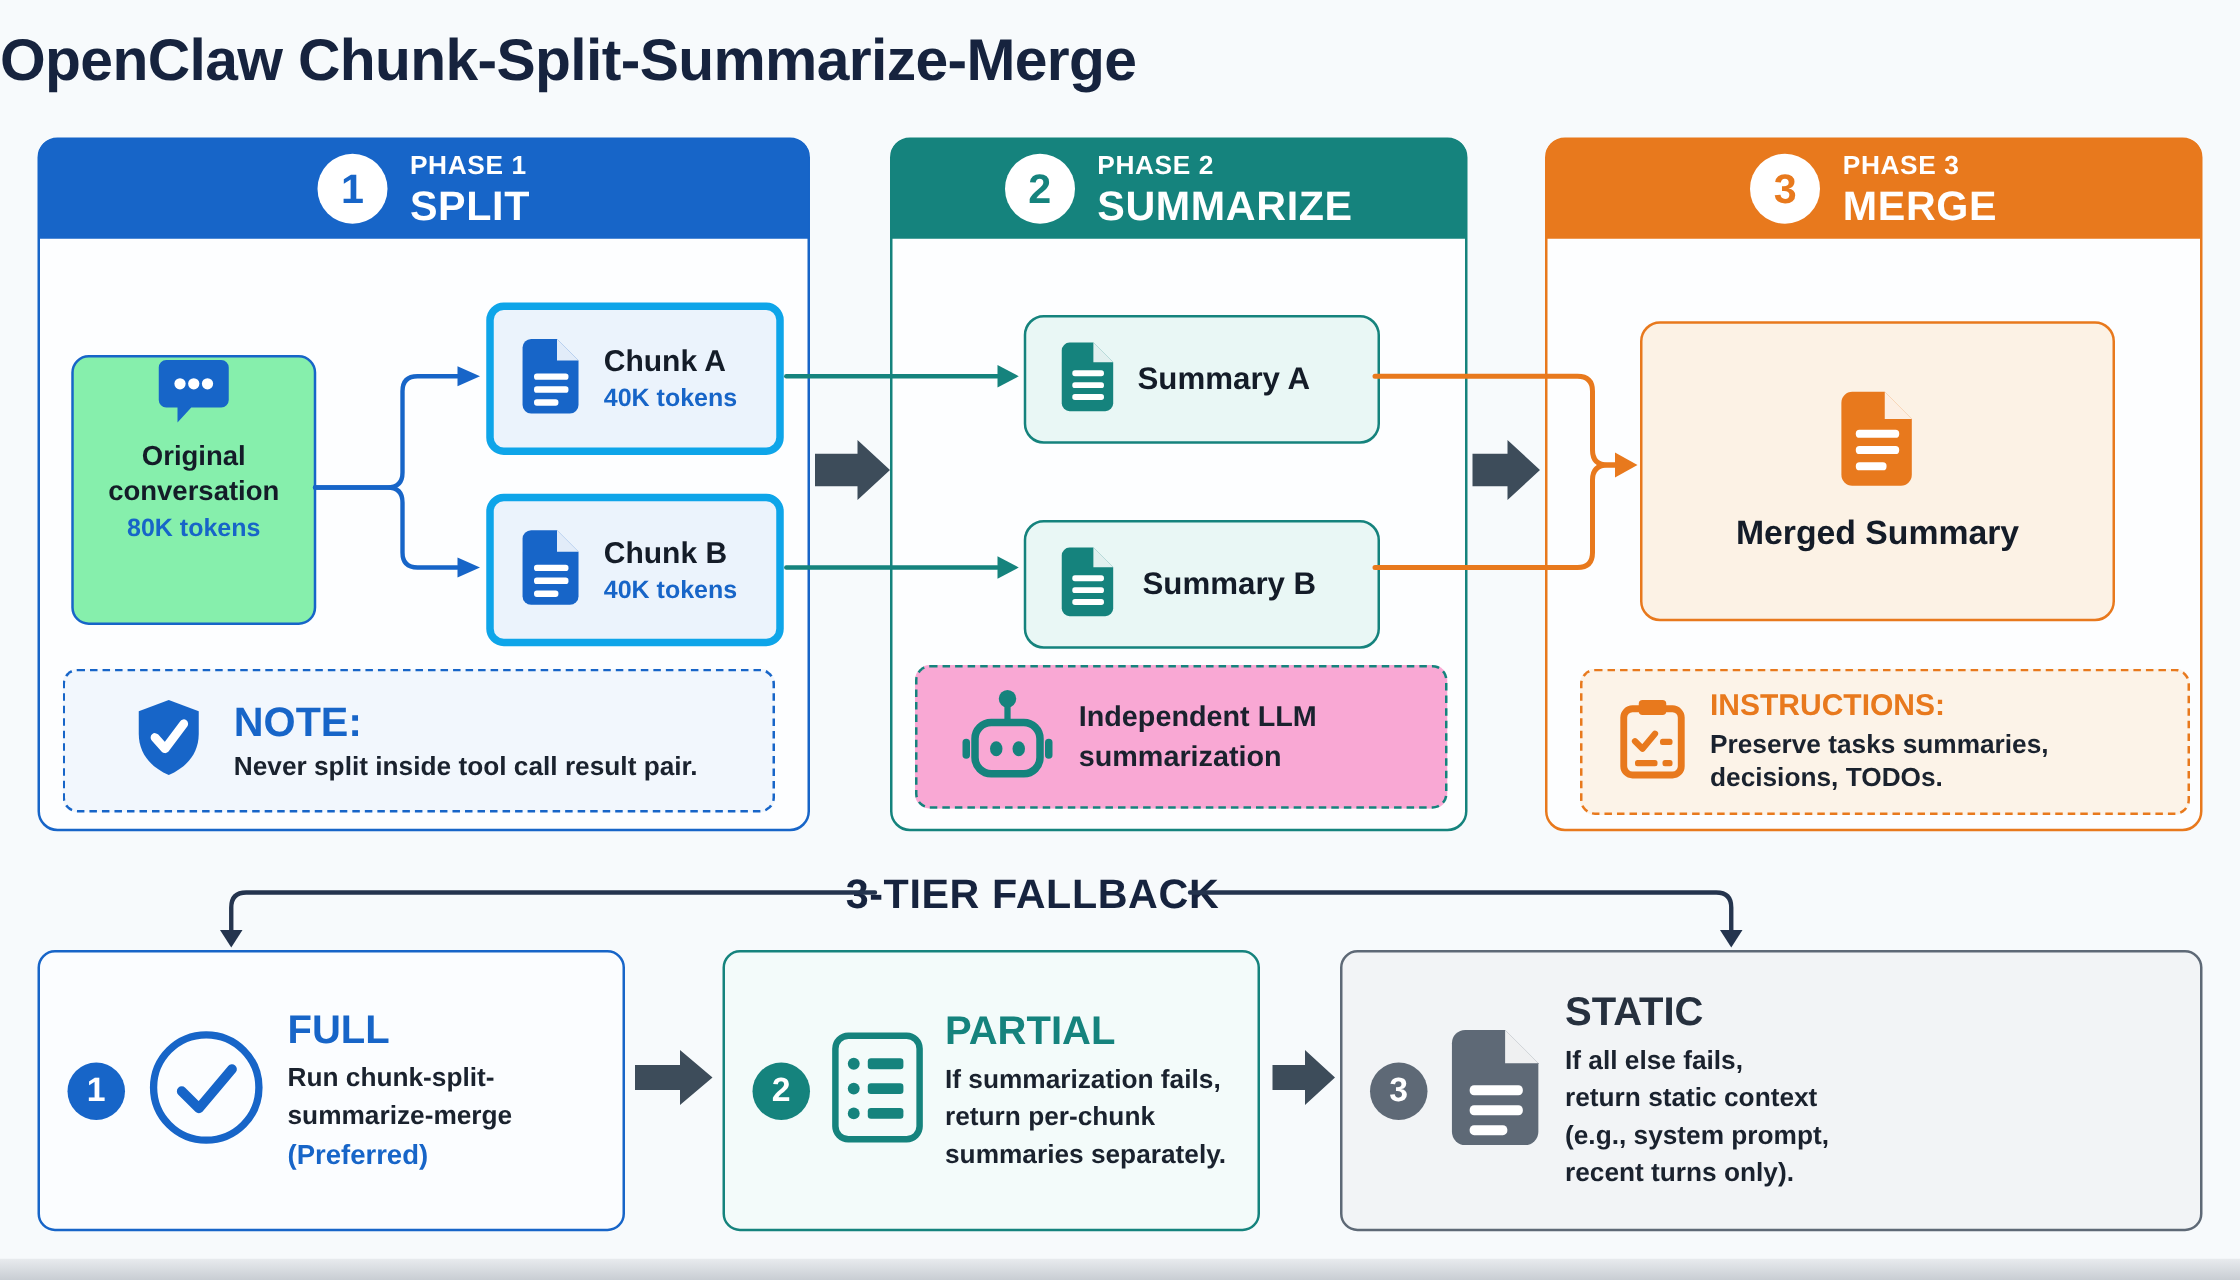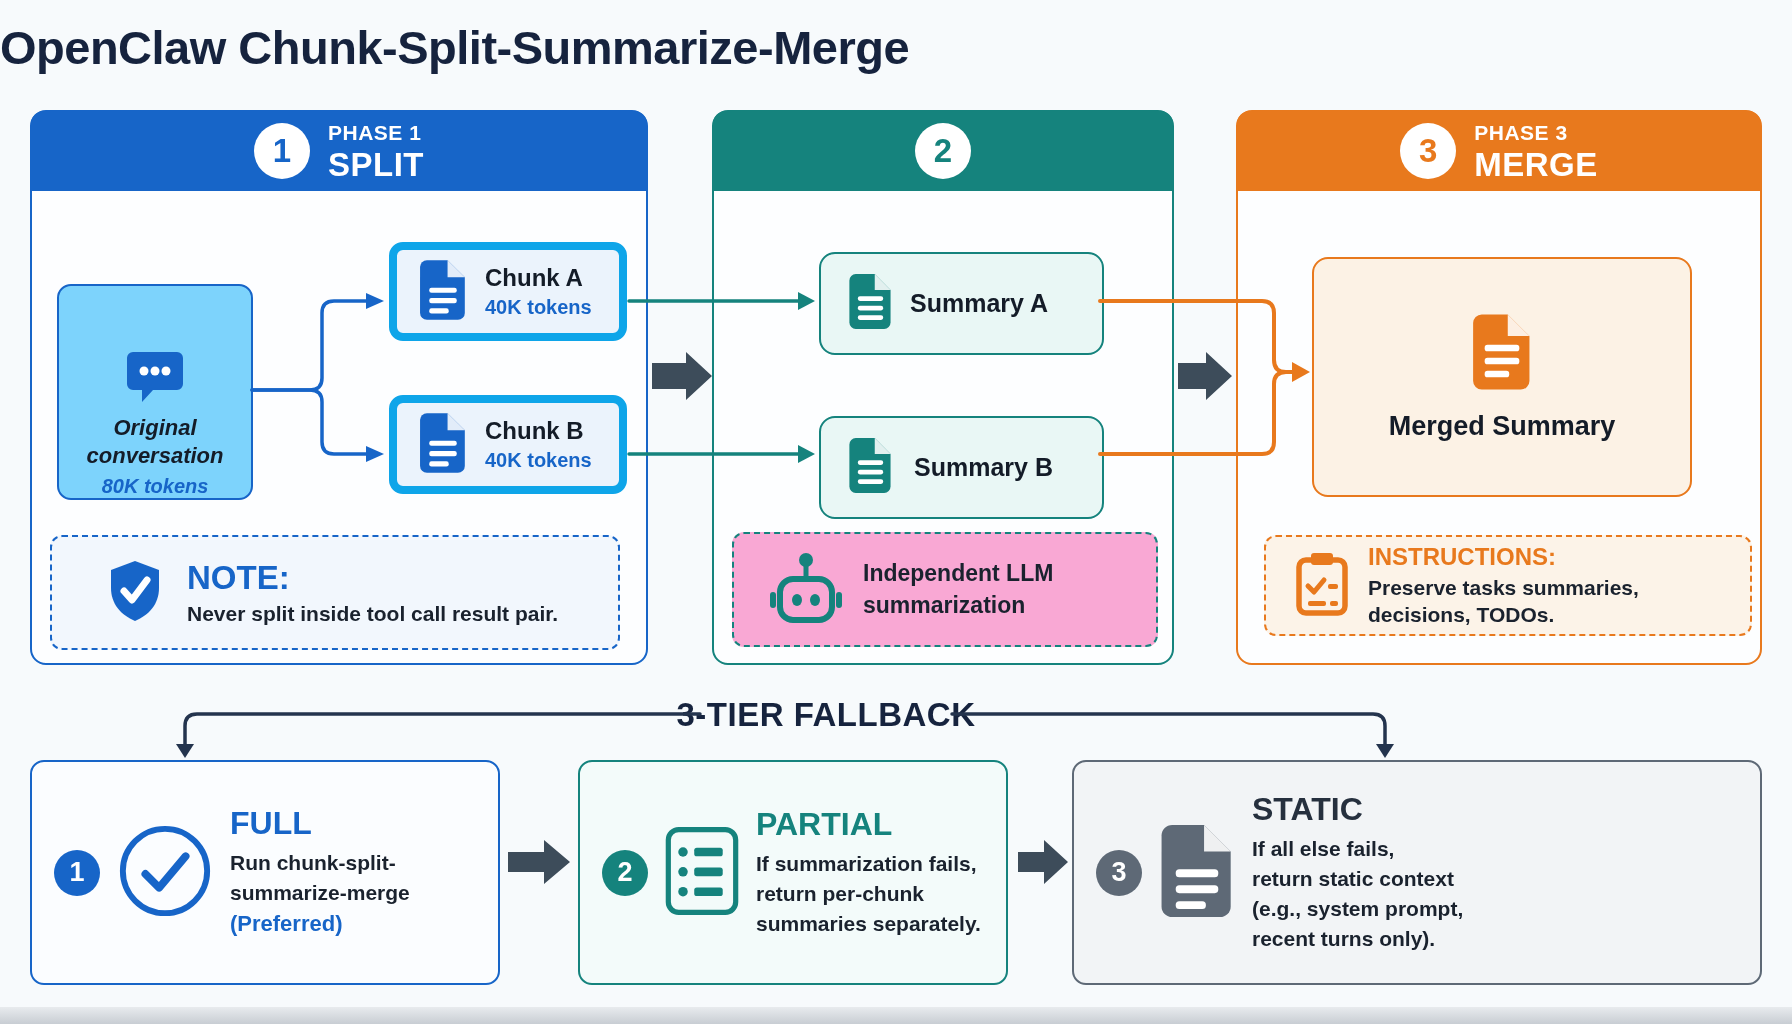--- a/index.html
+++ b/index.html
@@ -22,25 +22,25 @@
   .hdr-circle{width:56px;height:56px;border-radius:50%;background:#fff;display:flex;
     align-items:center;justify-content:center;font-size:33px;font-weight:800;}
   .hdr-circle.blue{color:#1765C8;} .hdr-circle.teal{color:#15837D;} .hdr-circle.orange{color:#E8791D;}
   .hdr-col{display:flex;flex-direction:column;line-height:1;}
   .phase-label{font-size:21px;font-weight:800;letter-spacing:.5px;margin-bottom:5px;}
   .phase-name{font-size:33px;font-weight:800;letter-spacing:.5px;}
 
   .inner-box{position:absolute;box-sizing:border-box;border-radius:14px;}
 
   
-  .obox{left:25px;top:172px;width:196px;height:216px;background:#7dd3fc;border:2px solid #1765C8;
-    display:flex;flex-direction:column;align-items:center;justify-content:flex-end;gap:6px;text-align:center;font-style:italic;}
+  .obox{left:25px;top:172px;width:196px;height:216px;background:#86efac;border:2px solid #1765C8;
+    display:flex;flex-direction:column;align-items:center;justify-content:flex-start;gap:6px;text-align:center;}
   .obox-title{font-size:22px;font-weight:700;color:#141C28;line-height:1.25;width:160px;}
   .tokens{font-size:20px;font-weight:700;color:#1765C8;}
-  .chunk{left:357px;width:238px;height:99px;background:#EBF3FC;border:8px solid #0ea5e9;
+  .chunk{left:357px;width:238px;height:122px;background:#EBF3FC;border:6px solid #0ea5e9;
     display:flex;align-items:center;padding-left:20px;gap:16px;}
   .chunk-a{top:130px;} .chunk-b{top:283px;}
   .chunk-name{font-size:24px;font-weight:800;color:#141C28;margin-bottom:4px;}
 
   .dashed{border-style:dashed;border-width:2.5px;border-radius:12px;display:flex;align-items:center;}
   .note-box{left:18px;top:423px;width:570px;height:115px;border-color:#1765C8;background:#F2F7FD;padding-left:55px;gap:24px;}
   .note-label{font-size:33px;font-weight:700;color:#1765C8;margin-bottom:5px;}
   .note-text{font-size:21px;font-weight:700;color:#1A222E;white-space:nowrap;}
 
   
@@ -48,21 +48,21 @@
     display:flex;align-items:center;padding-left:26px;gap:20px;}
   .sum-a{top:140px;gap:16px;} .sum-b{top:304px;}
   .sum-name{font-size:25px;font-weight:800;color:#141C28;}
   .robot-box{left:18px;top:420px;width:426px;height:115px;border-color:#15837D;background:#f9a8d4;padding-left:35px;gap:20px;}
   .robot-text{font-size:23px;font-weight:700;color:#1A222E;line-height:1.35;}
 
   
   .merged-box{left:74px;top:145px;width:380px;height:240px;background:#FCF2E5;border:2px solid #E8791D;border-radius:16px;
     display:flex;flex-direction:column;align-items:center;justify-content:center;gap:16px;text-align:center;}
   .merged-name{font-size:27px;font-weight:800;color:#141C28;}
-  .instr-box{left:26px;top:423px;width:488px;height:101px;border-color:#E8791D;background:#FCF3E8;padding-left:28px;gap:18px;}
+  .instr-box{left:26px;top:423px;width:488px;height:117px;border-color:#E8791D;background:#FCF3E8;padding-left:28px;gap:18px;}
   .instr-label{font-size:24px;font-weight:800;color:#E8791D;margin-bottom:3px;}
   .instr-text{font-size:21px;font-weight:700;color:#1A222E;line-height:1.3;}
 
   
   .fb-title{position:absolute;top:696px;left:826px;transform:translateX(-50%);white-space:nowrap;
     font-size:33px;font-weight:800;color:#16233E;letter-spacing:.5px;}
   .tier{position:absolute;top:760px;height:225px;border-radius:14px;border:2.5px solid;box-sizing:border-box;
     display:flex;align-items:center;padding-left:22px;gap:16px;}
   .tier-full{left:30px;width:470px;border-color:#1765C8;background:#FBFDFF;}
   .tier-partial{left:578px;width:430px;border-color:#15837D;background:#F3FBFA;}
@@ -151,20 +151,24 @@
       <div>
         <div class="note-label">NOTE:</div>
         <div class="note-text">Never split inside tool call result pair.</div>
       </div>
     </div>
   </div>
 
   <div class="panel panel-teal">
     <div class="panel-header hdr-teal">
       <div class="hdr-circle teal">2</div>
+      <div class="hdr-col">
+        <span class="phase-label">PHASE 2</span>
+        <span class="phase-name">SUMMARIZE</span>
+      </div>
     </div>
 
     <div class="inner-box sumbox sum-a">
       <span>
         <svg width="47" height="57" viewBox="0 0 44 54">
           <path d="M8 1 H26 L41 16 V47 a6 6 0 0 1 -6 6 H8 a6 6 0 0 1 -6 -6 V7 a6 6 0 0 1 6 -6 Z" fill="#15837D"></path>
           <path d="M26 1 L41 16 H26 Z" fill="#fff" opacity="0.88"></path>
           <rect x="10" y="22" width="24" height="4.5" rx="2" fill="#fff"></rect>
           <rect x="10" y="31" width="24" height="4.5" rx="2" fill="#fff"></rect>
           <rect x="10" y="40" width="24" height="4.5" rx="2" fill="#fff"></rect>

